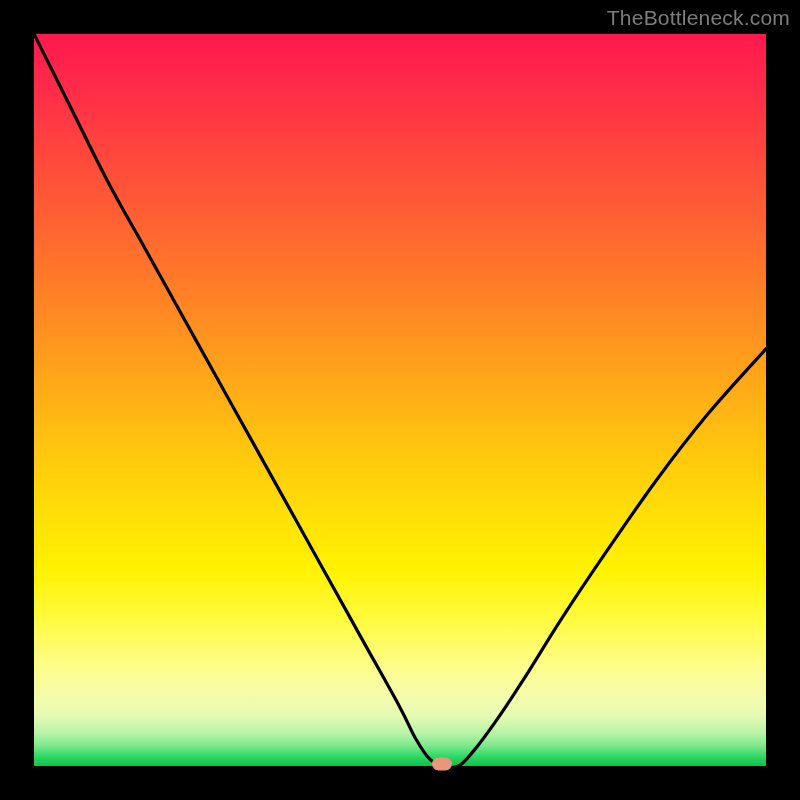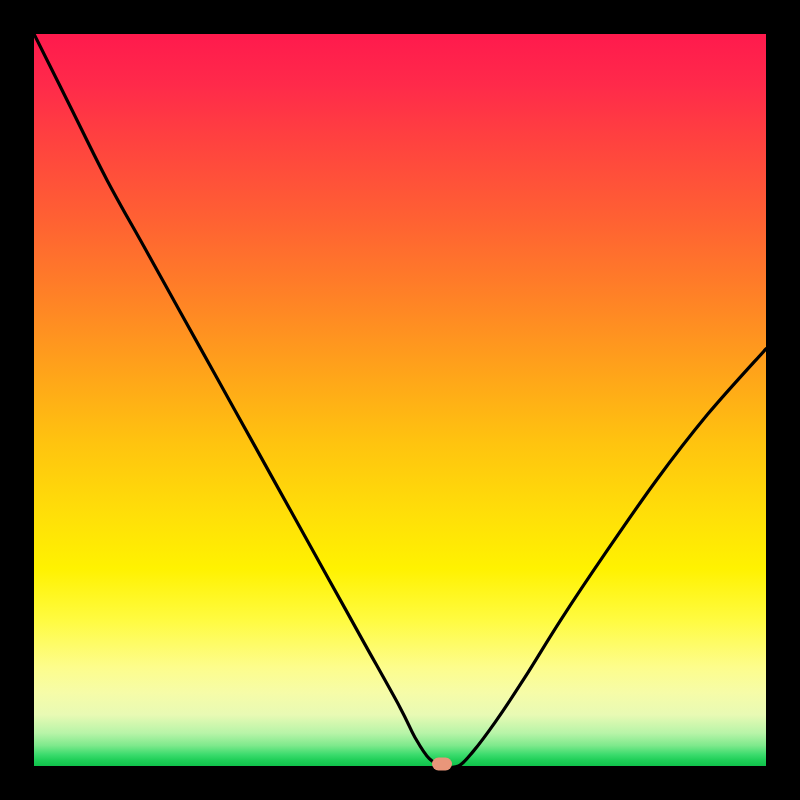--- a/index.html
+++ b/index.html
@@ -70,20 +70,21 @@
     font-size: 21px;
     letter-spacing: 0.2px;
     font-weight: 500;
   }
 </style>
 </head>
 <body>
 
 <div class="frame">
 
+  <div class="watermark">TheBottleneck.com</div>
 
   <div class="plot">
 
     <svg class="curve" viewBox="0 0 732 732" preserveAspectRatio="none">
       <path id="curve-path" fill="none" stroke="#000000" stroke-width="3.2" stroke-linecap="round" stroke-linejoin="round" d="M 0.0 0.0 C 6.6 13.2, 23.4 46.8, 36.6 73.2 C 49.8 99.6, 60.0 121.4, 73.2 146.4 C 86.4 171.4, 96.6 188.6, 109.8 212.3 C 123.0 236.0, 133.2 254.4, 146.4 278.2 C 159.6 301.9, 169.8 320.3, 183.0 344.0 C 196.2 367.8, 206.4 386.2, 219.6 409.9 C 232.8 433.6, 243.0 452.1, 256.2 475.8 C 269.4 499.5, 279.6 518.0, 292.8 541.7 C 306.0 565.4, 316.2 583.8, 329.4 607.6 C 342.6 631.3, 356.8 656.3, 366.0 673.4 C 375.2 690.6, 375.4 693.5, 380.6 702.7 C 385.9 711.9, 390.0 719.4, 395.3 724.7 C 400.6 730.0, 404.6 730.7, 409.9 732.0 C 415.2 733.3, 419.3 734.6, 424.6 732.0 C 429.8 729.4, 432.6 725.3, 439.2 717.4 C 445.8 709.5, 451.9 701.3, 461.2 688.1 C 470.4 674.9, 478.6 662.6, 490.4 644.2 C 502.3 625.7, 512.5 608.0, 527.0 585.6 C 541.5 563.2, 553.8 544.8, 571.0 519.7 C 588.1 494.7, 603.8 471.6, 622.2 446.5 C 640.6 421.5, 653.7 404.4, 673.4 380.6 C 693.2 356.9, 721.5 326.6, 732.0 314.8"></path>
     </svg>
 
     <div id="marker" class="marker" style="left: 408.456px; top: 729.804px; background: rgb(233, 150, 122);"></div>
   </div>
 

